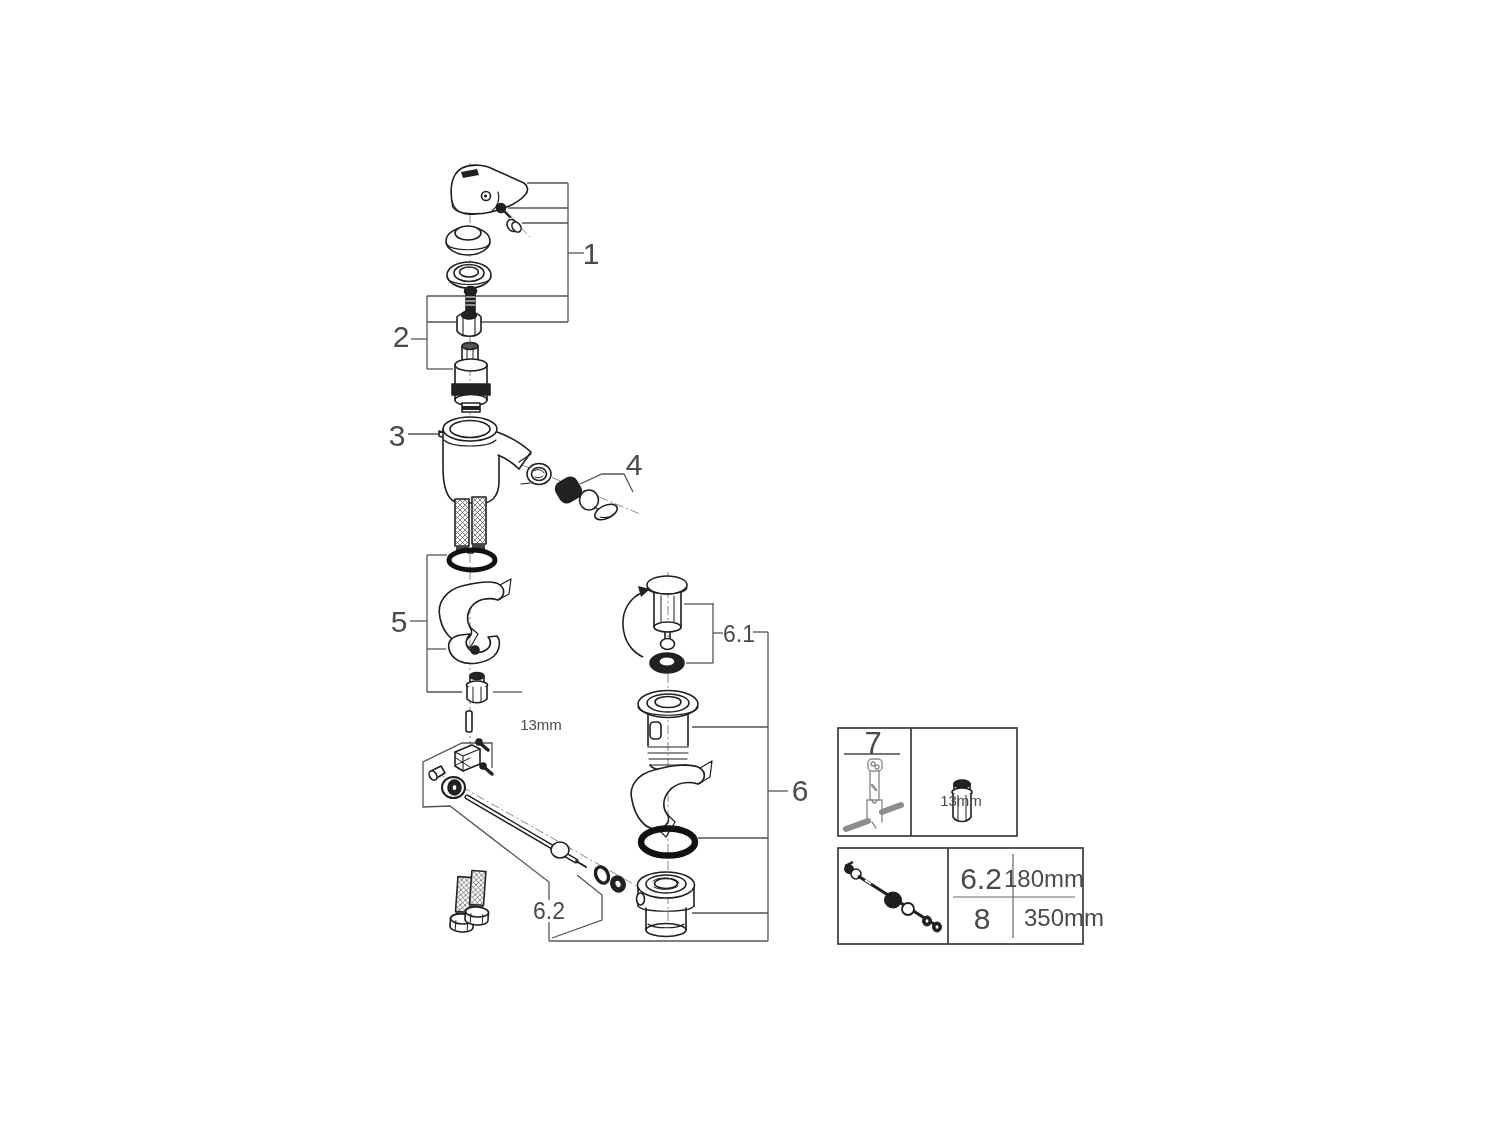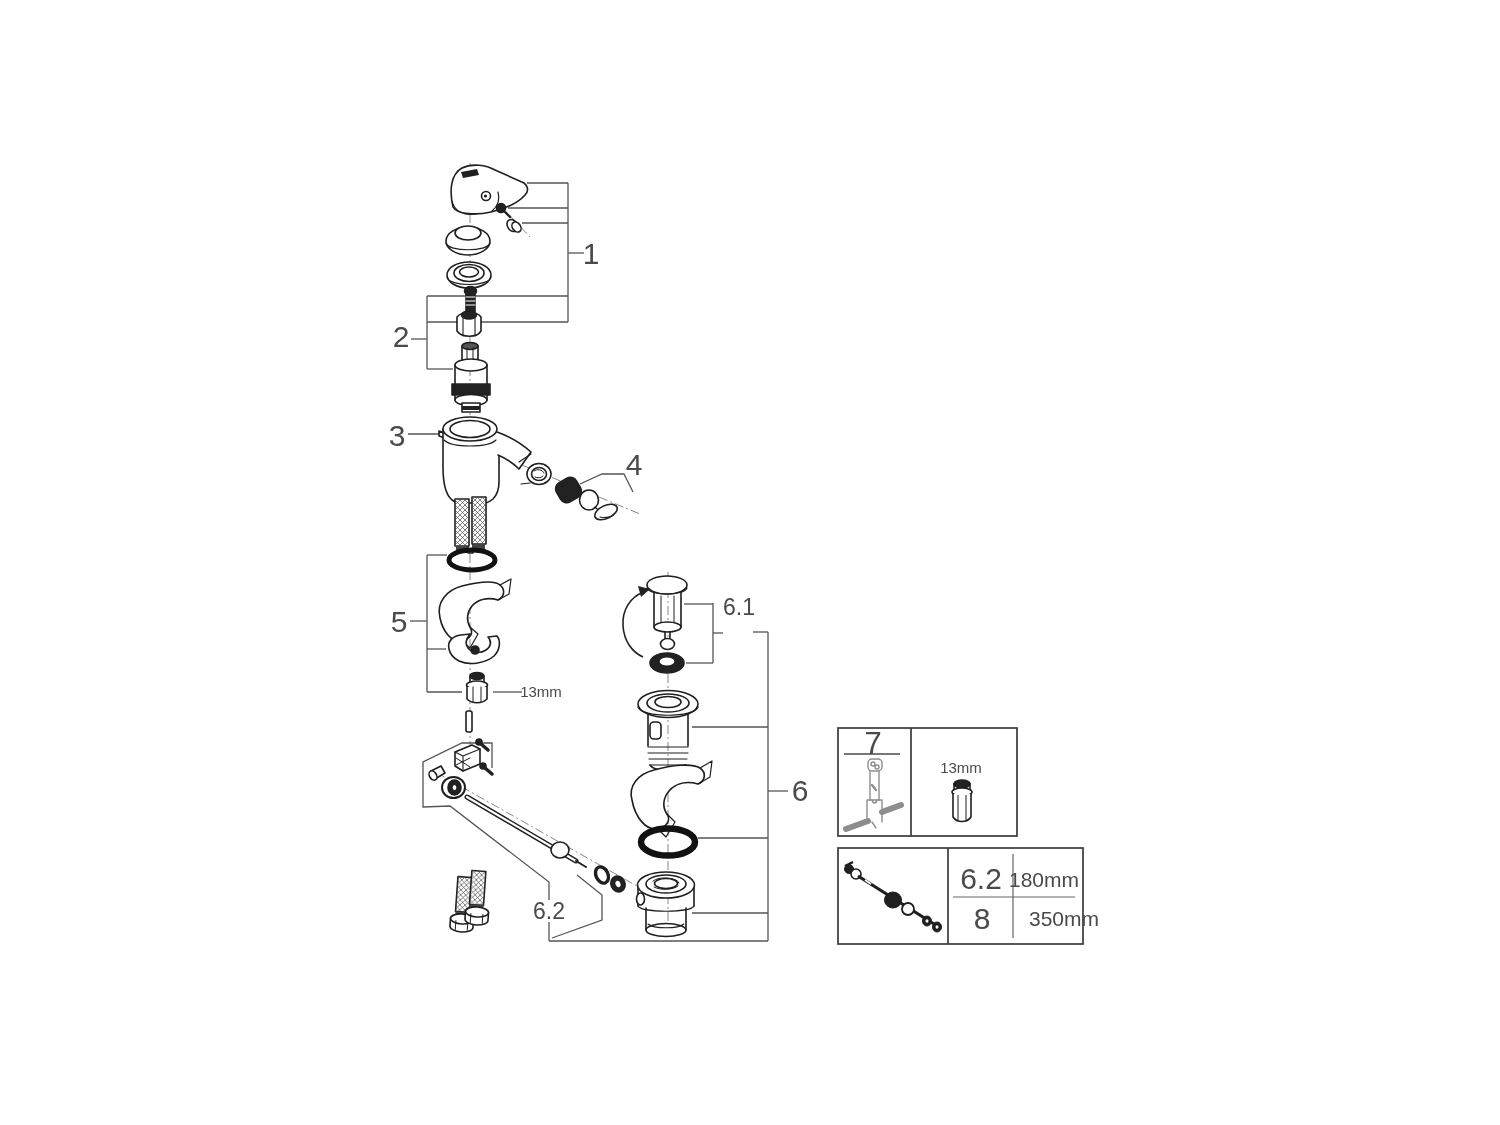--- a/index.html
+++ b/index.html
@@ -4,22 +4,22 @@
 <style>
   html,body{margin:0;padding:0;background:#ffffff;}
   #stage{position:relative;width:1500px;height:1125px;background:#ffffff;overflow:hidden;
          font-family:"Liberation Sans", sans-serif;}
   #art{position:absolute;left:0;top:0;}
   .lbl{position:absolute;transform:translate(-50%,-50%);color:#4a4a4a;white-space:nowrap;
        font-family:"Liberation Sans", sans-serif;line-height:1;}
   .s31{font-size:31px;}
   .s30{font-size:30px;}
   .s23{font-size:23px;}
-  .s20{font-size:21px;}
-  .s15{font-size:15px;}
+  .s20{font-size:24px;}
+  .s15{font-size:15px;margin-top:33px;}
 </style>
 </head>
 <body>
 
 <div id="stage">
 
 <svg id="art" width="1500" height="1125" viewBox="0 0 1500 1125">
   <defs>
     <pattern id="braid" width="5" height="5" patternUnits="userSpaceOnUse">
       <path d="M0,5 L5,0 M0,0 L5,5" stroke="#4a4a4a" stroke-width="0.7" fill="none"></path>
@@ -358,21 +358,21 @@
     <ellipse cx="937" cy="927" rx="1.5" ry="1.8" fill="#fff" stroke="none"></ellipse>
   </g>
 </svg>
 
 <div class="lbl s30" style="left:591px;top:254px">1</div>
 <div class="lbl s30" style="left:401px;top:337px">2</div>
 <div class="lbl s30" style="left:397px;top:436px">3</div>
 <div class="lbl s30" style="left:634px;top:465px">4</div>
 <div class="lbl s30" style="left:399px;top:622px">5</div>
 <div class="lbl s30" style="left:800px;top:791px">6</div>
-<div class="lbl s23" style="left:739px;top:607px">6.1</div>
+<div class="lbl s23" style="left:739px;top:634px">6.1</div>
 <div class="lbl s23" style="left:549px;top:911px">6.2</div>
 <div class="lbl s15" style="left:541px;top:691px">13mm</div>
 
 <div class="lbl s31" style="left:873px;top:743px">7</div>
 <div class="lbl s15" style="left:961px;top:767px">13mm</div>
 
 <div class="lbl s30" style="left:981px;top:879px">6.2</div>
 <div class="lbl s20" style="left:1044px;top:879px">180mm</div>
 <div class="lbl s30" style="left:982px;top:919px">8</div>
 <div class="lbl s20" style="left:1064px;top:918px">350mm</div>

